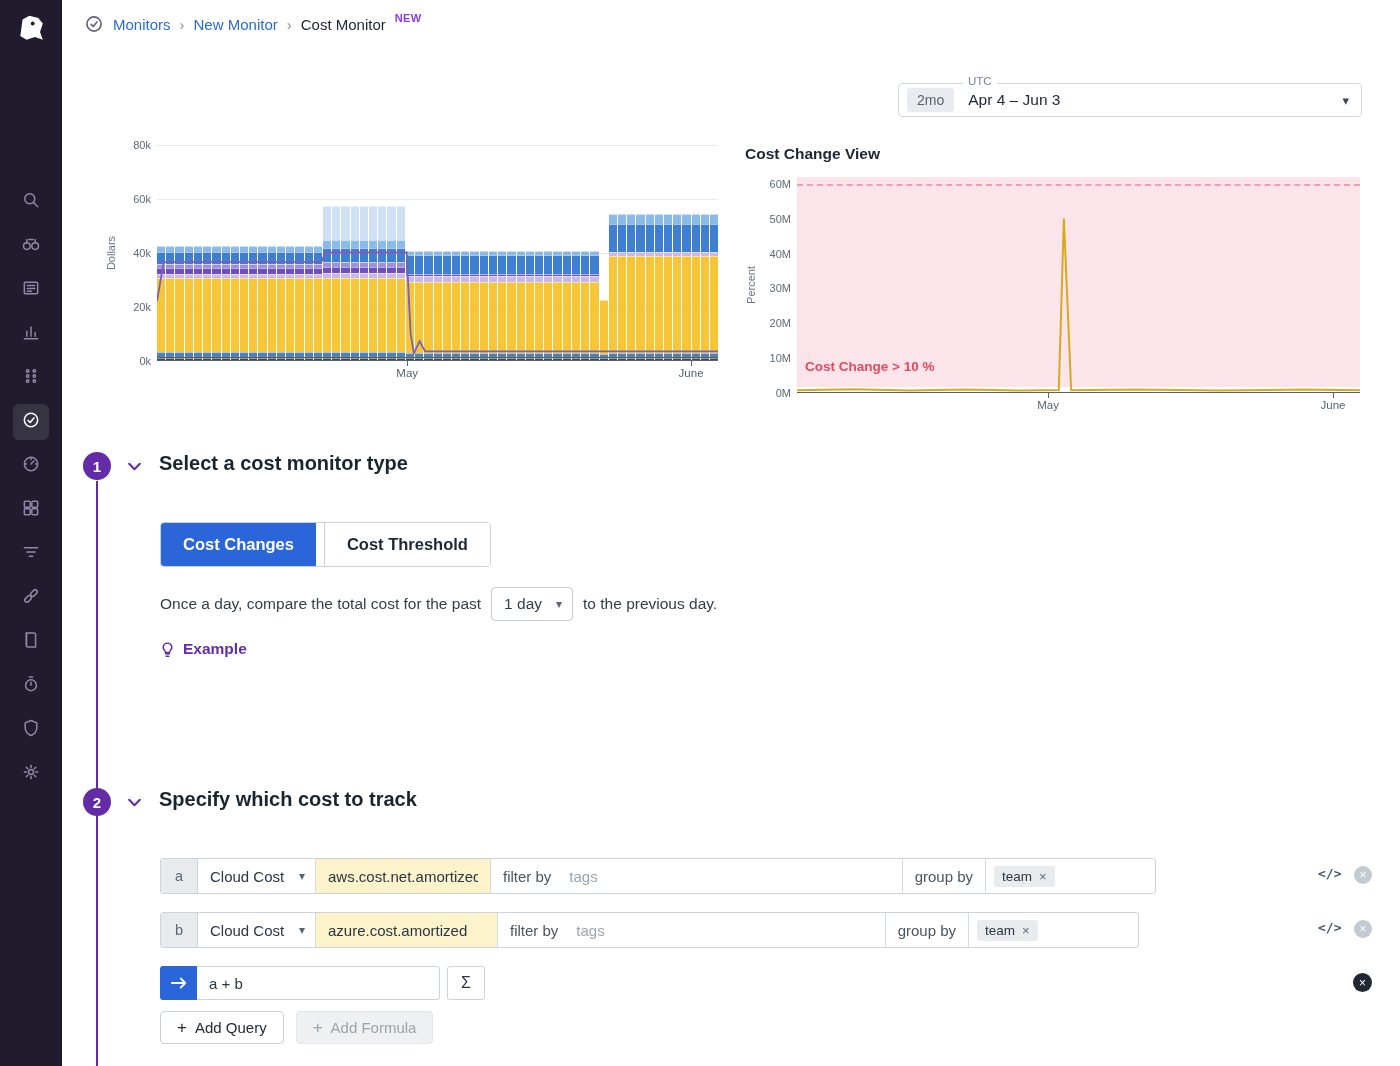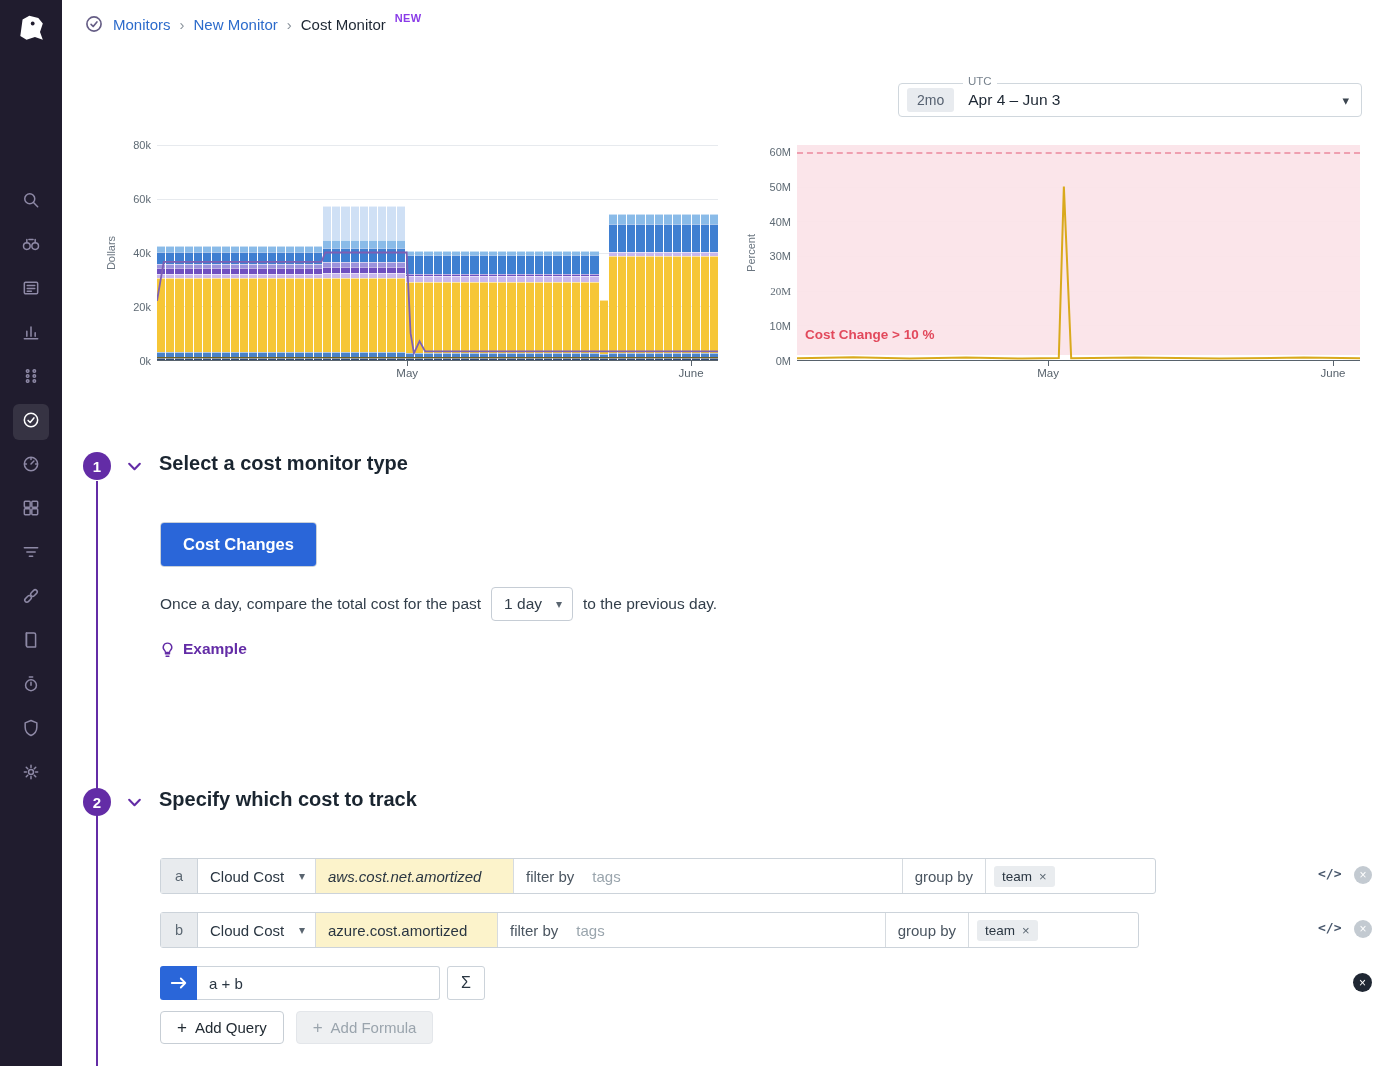--- a/index.html
+++ b/index.html
@@ -72,21 +72,21 @@
   .mono{font-family:"DejaVu Sans Mono",monospace;font-size:13.5px;color:#2b3844;}
   .help-ic{display:inline-flex;align-items:center;justify-content:center;width:16px;height:16px;border-radius:50%;background:#2a66d9;color:#fff;font-size:11px;font-weight:700;margin-left:5px;transform:translateY(3px);cursor:pointer;}
 
   
   .qrow{position:absolute;left:160px;height:34px;display:flex;align-items:stretch;border:1px solid #ccd3da;border-radius:3px;background:#fff;font-size:15px;color:#2a3642;box-sizing:content-box;}
   .qletter{width:36px;background:#e8ebee;color:#5c6873;display:flex;align-items:center;justify-content:center;font-size:14.5px;border-right:1px solid #ccd3da;}
   .qsource{width:118px;display:flex;align-items:center;justify-content:space-between;padding:0 10px 0 12px;border-right:1px solid #d6dbe0;cursor:pointer;box-sizing:border-box;}
   .qsource .caret{font-size:12px;color:#5a6570;}
   input{font-family:inherit;font-size:15px;color:#2a3642;border:none;outline:none;background:transparent;box-sizing:border-box;}
   .qmetric{background:#fcf3cb;padding:0 12px;border-right:1px solid #d6dbe0;}
-  .qm-a{width:198px;font-style:italic;}
+  .qm-a{width:175px;}
   .qm-b{width:182px;}
   .qflab{display:flex;align-items:center;padding:0 12px;color:#4a5560;}
   .qtags{flex:1;min-width:0;padding:0 6px;}
   .qtags::placeholder{color:#9aa5ad;}
   .qglab{display:flex;align-items:center;padding:0 12px;color:#4a5560;border-left:1px solid #d6dbe0;}
   .qgarea{width:170px;border-left:1px solid #d6dbe0;display:flex;align-items:center;padding:0 8px;box-sizing:border-box;}
   .pill{background:#e9ecef;border-radius:3px;padding:3px 8px;font-size:13.5px;color:#2a3642;display:flex;align-items:center;gap:7px;cursor:pointer;}
   .pillx{color:#5c6873;font-size:13px;cursor:pointer;}
   .row-code{position:absolute;font-family:"DejaVu Sans Mono",monospace;font-size:13px;font-weight:700;color:#47566b;cursor:pointer;}
   .row-x{position:absolute;width:18px;height:18px;border-radius:50%;background:#c3cad1;color:#fff;font-size:12px;display:flex;align-items:center;justify-content:center;cursor:pointer;}
@@ -828,28 +828,29 @@
         </div>
       </div>
       <div class="xrow">
         <div class="xtickmark" style="left: 44.6%;"></div>
         <span class="xticklab" style="left: 44.6%;">May</span>
         <div class="xtickmark" style="left: 95.2%;"></div>
         <span class="xticklab" style="left: 95.2%;">June</span>
       </div>
     </div>
   <div class="panel panel-right" id="change-chart">
+      <div class="ctitle">Cost Change View</div>
       <div class="cbody">
         <div class="ylab">
           <span>Percent</span>
         </div>
         <div class="yaxis">
           <span style="top: 100%;">0M</span>
           <span style="top: 83.871%;">10M</span>
-          <span style="top: 67.7419%; font-family: Liberation Serif, serif;">20M</span>
+          <span style="top: 67.7419%;">20M</span>
           <span style="top: 51.6129%; margin-left: 48px;">30M</span>
           <span style="top: 35.4839%;">40M</span>
           <span style="top: 19.3548%;">50M</span>
           <span style="top: 3.22581%;">60M</span>
         </div>
         <div class="plot">
           <div class="grid" style="top: 83.871%;"></div>
           <div class="grid" style="top: 67.7419%;"></div>
           <div class="grid" style="top: 51.6129%;"></div>
           <div class="grid" style="top: 35.4839%;"></div>
@@ -876,20 +877,21 @@
   <div class="num-circle" style="left:83px;top:452px;">1</div>
   <span class="sec-chev" style="left:126px;top:458px;">
     <svg width="17" height="17" viewBox="0 0 16 16">
         <path d="M3 5.5l5 5 5-5" stroke="#632ca6" stroke-width="2" fill="none" stroke-linecap="round" stroke-linejoin="round"></path>
       </svg>
   </span>
   <div class="sec-title" style="left:159px;top:452px;">Select a cost monitor type</div>
 
   <div class="tabs">
     <div class="tab active">Cost Changes</div>
+    <div class="tab">Cost Threshold</div>
   </div>
 
   <div class="sentence">
     <span>Once a day, compare the total cost for the past</span>
     <span class="mini-select">
       <span>1 day</span>
       <span class="caret">▾</span>
     </span>
     <span>to the previous day.</span>
   </div>

